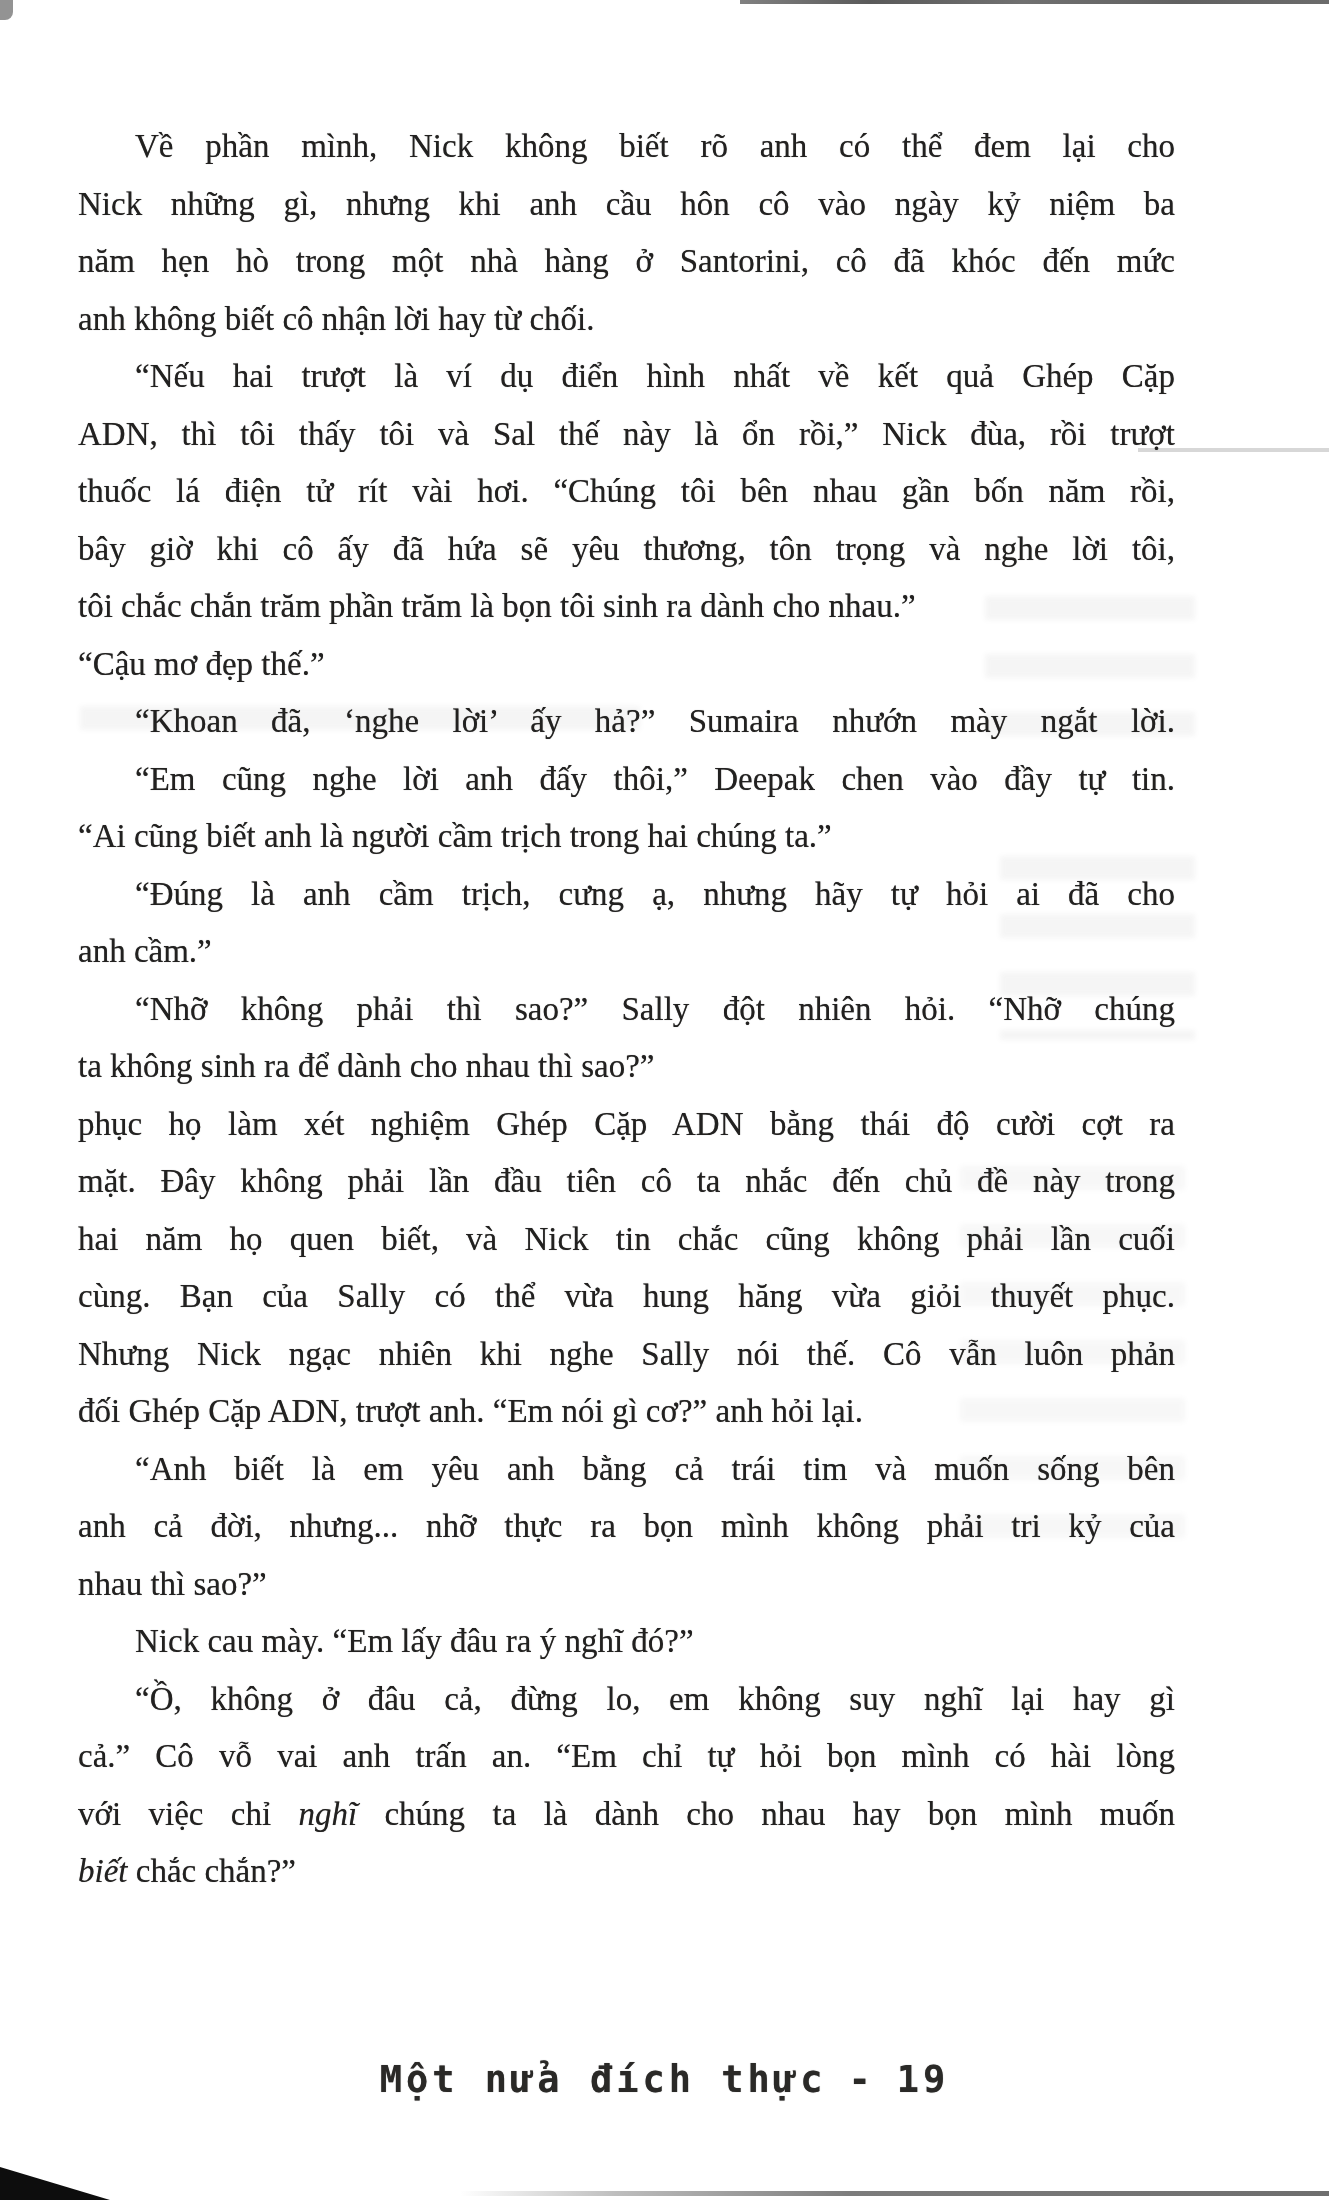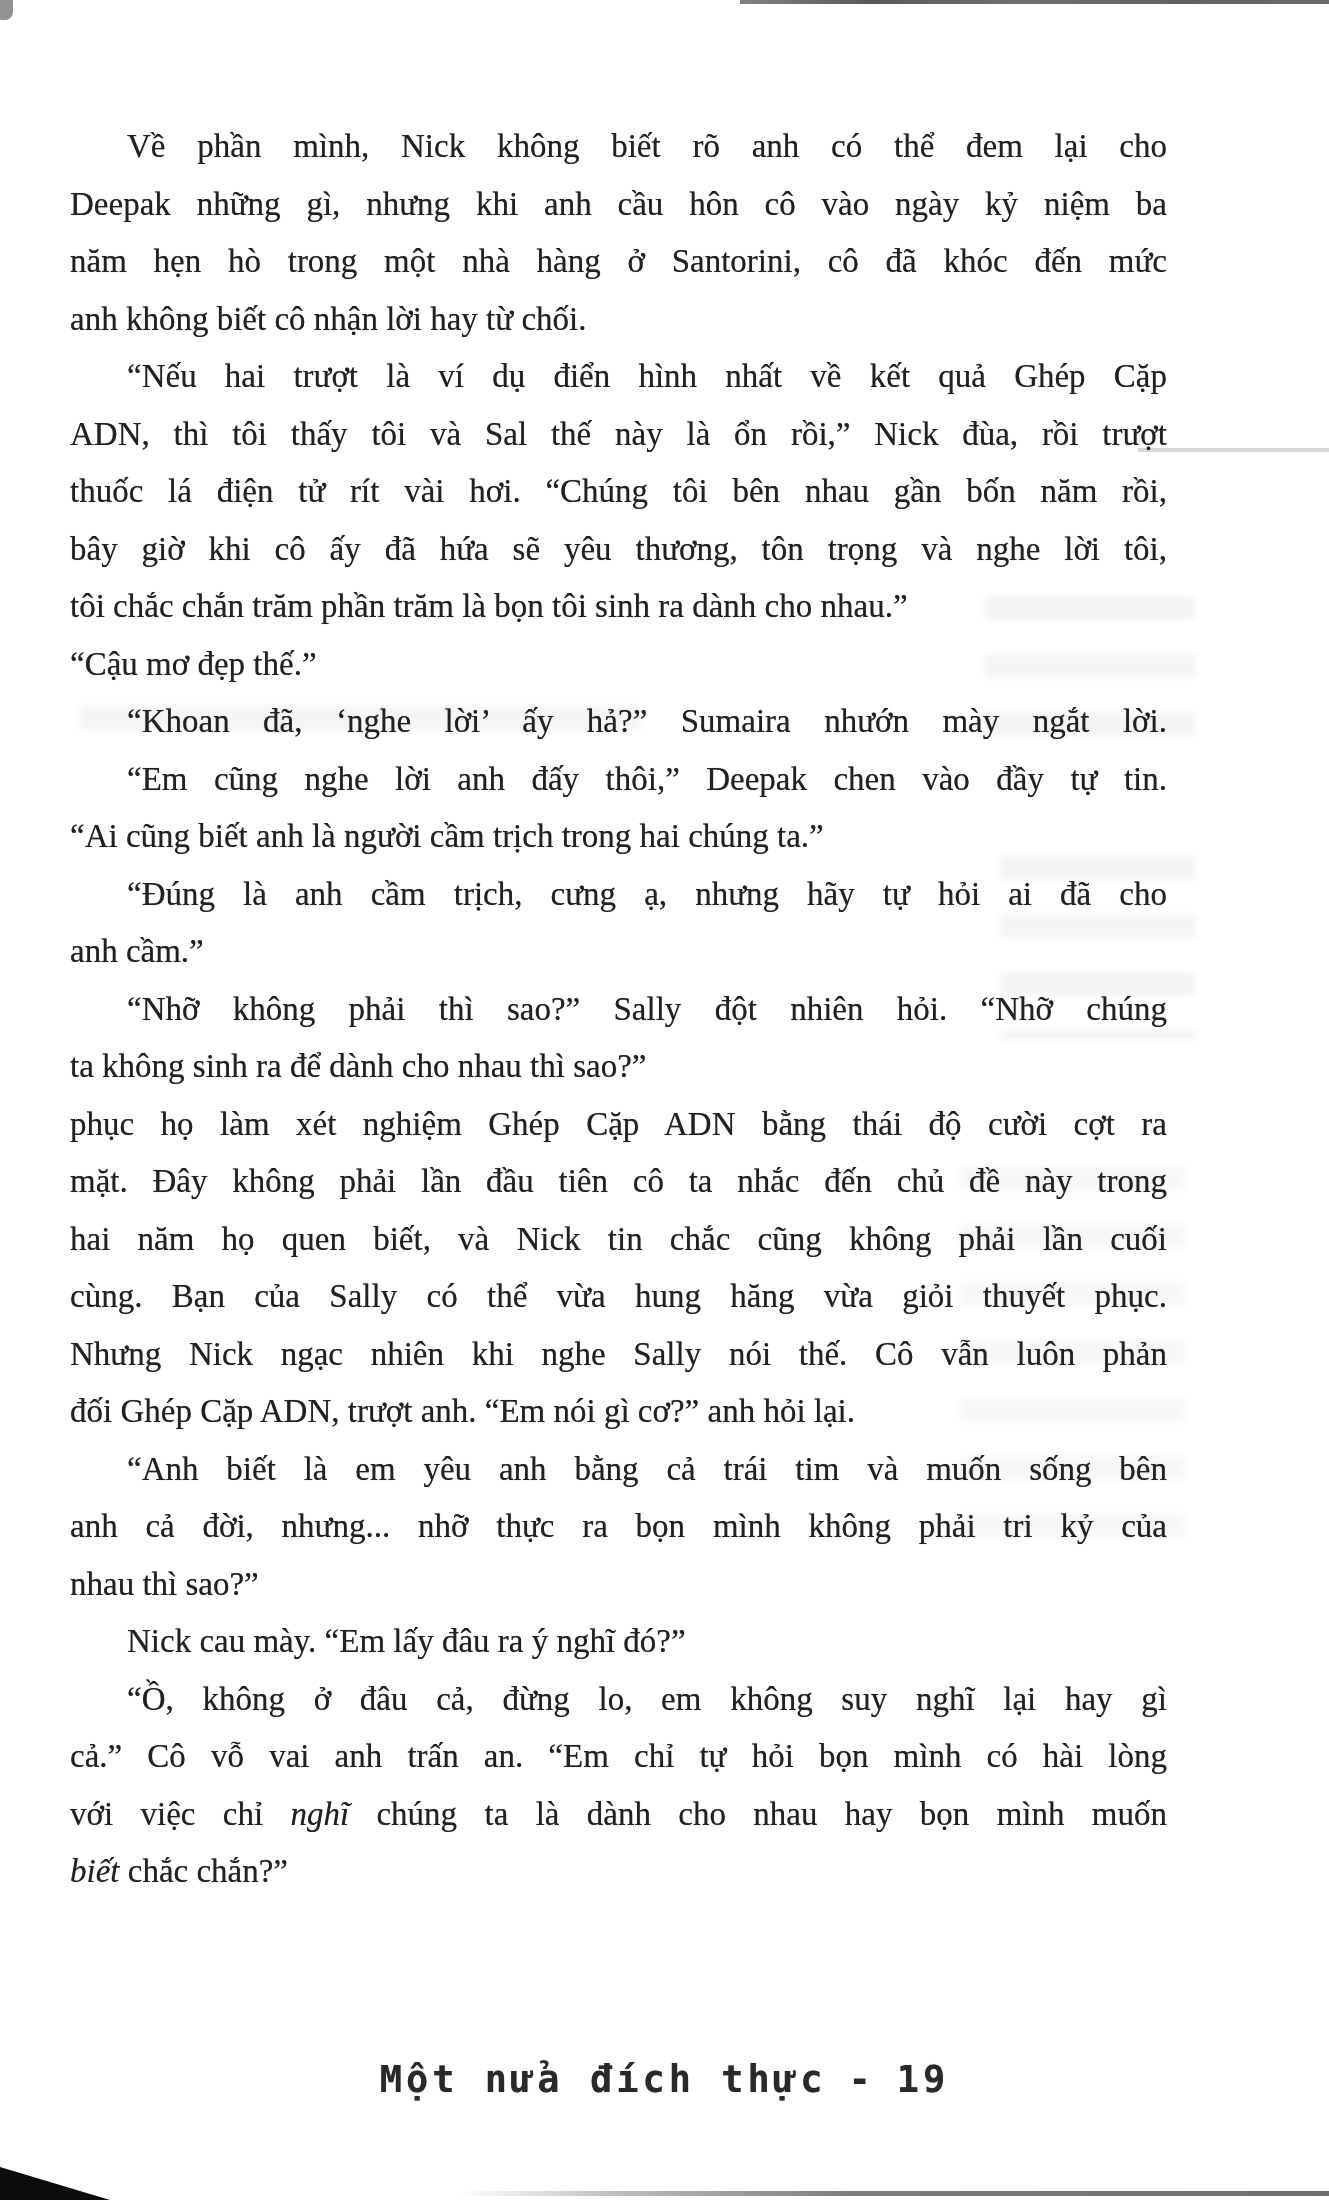--- a/index.html
+++ b/index.html
@@ -12,21 +12,21 @@
     width: 1329px;
     height: 2200px;
     margin: 0 auto;
     background: #ffffff;
     overflow: hidden;
   }
 
   
   .text-block {
     position: absolute;
-    left: 70px;
+    left: 78px;
     top: 118px;
     width: 1097px;
     font-family: "Liberation Serif", serif;
     font-size: 33px;
     color: #222120;
     text-shadow: 0 0 0.7px rgba(45,44,42,0.65);
   }
   .paragraph { margin: 0; padding: 0; }
   .line {
     height: 57.5px;
@@ -107,21 +107,21 @@
   <div class="art art-right-smudge"></div>
 
   <div class="ghost ghost-1"></div>
   <div class="ghost ghost-2"></div>
   <div class="ghost ghost-3"></div>
   <div class="ghost ghost-4"></div>
 
   <div class="text-block">
       <div class="paragraph">
         <div class="line first">Về phần mình, Nick không biết rõ anh có thể đem lại cho</div>
-        <div class="line">Deepak những gì, nhưng khi anh cầu hôn cô vào ngày kỷ niệm ba</div>
+        <div class="line">Nick những gì, nhưng khi anh cầu hôn cô vào ngày kỷ niệm ba</div>
         <div class="line">năm hẹn hò trong một nhà hàng ở Santorini, cô đã khóc đến mức</div>
         <div class="line last">anh không biết cô nhận lời hay từ chối.</div>
       </div>
       <div class="paragraph">
         <div class="line first">“Nếu hai trượt là ví dụ điển hình nhất về kết quả Ghép Cặp</div>
         <div class="line">ADN, thì tôi thấy tôi và Sal thế này là ổn rồi,” Nick đùa, rồi trượt</div>
         <div class="line">thuốc lá điện tử rít vài hơi. “Chúng tôi bên nhau gần bốn năm rồi,</div>
         <div class="line">bây giờ khi cô ấy đã hứa sẽ yêu thương, tôn trọng và nghe lời tôi,</div>
         <div class="line last">tôi chắc chắn trăm phần trăm là bọn tôi sinh ra dành cho nhau.”</div>
       </div>

